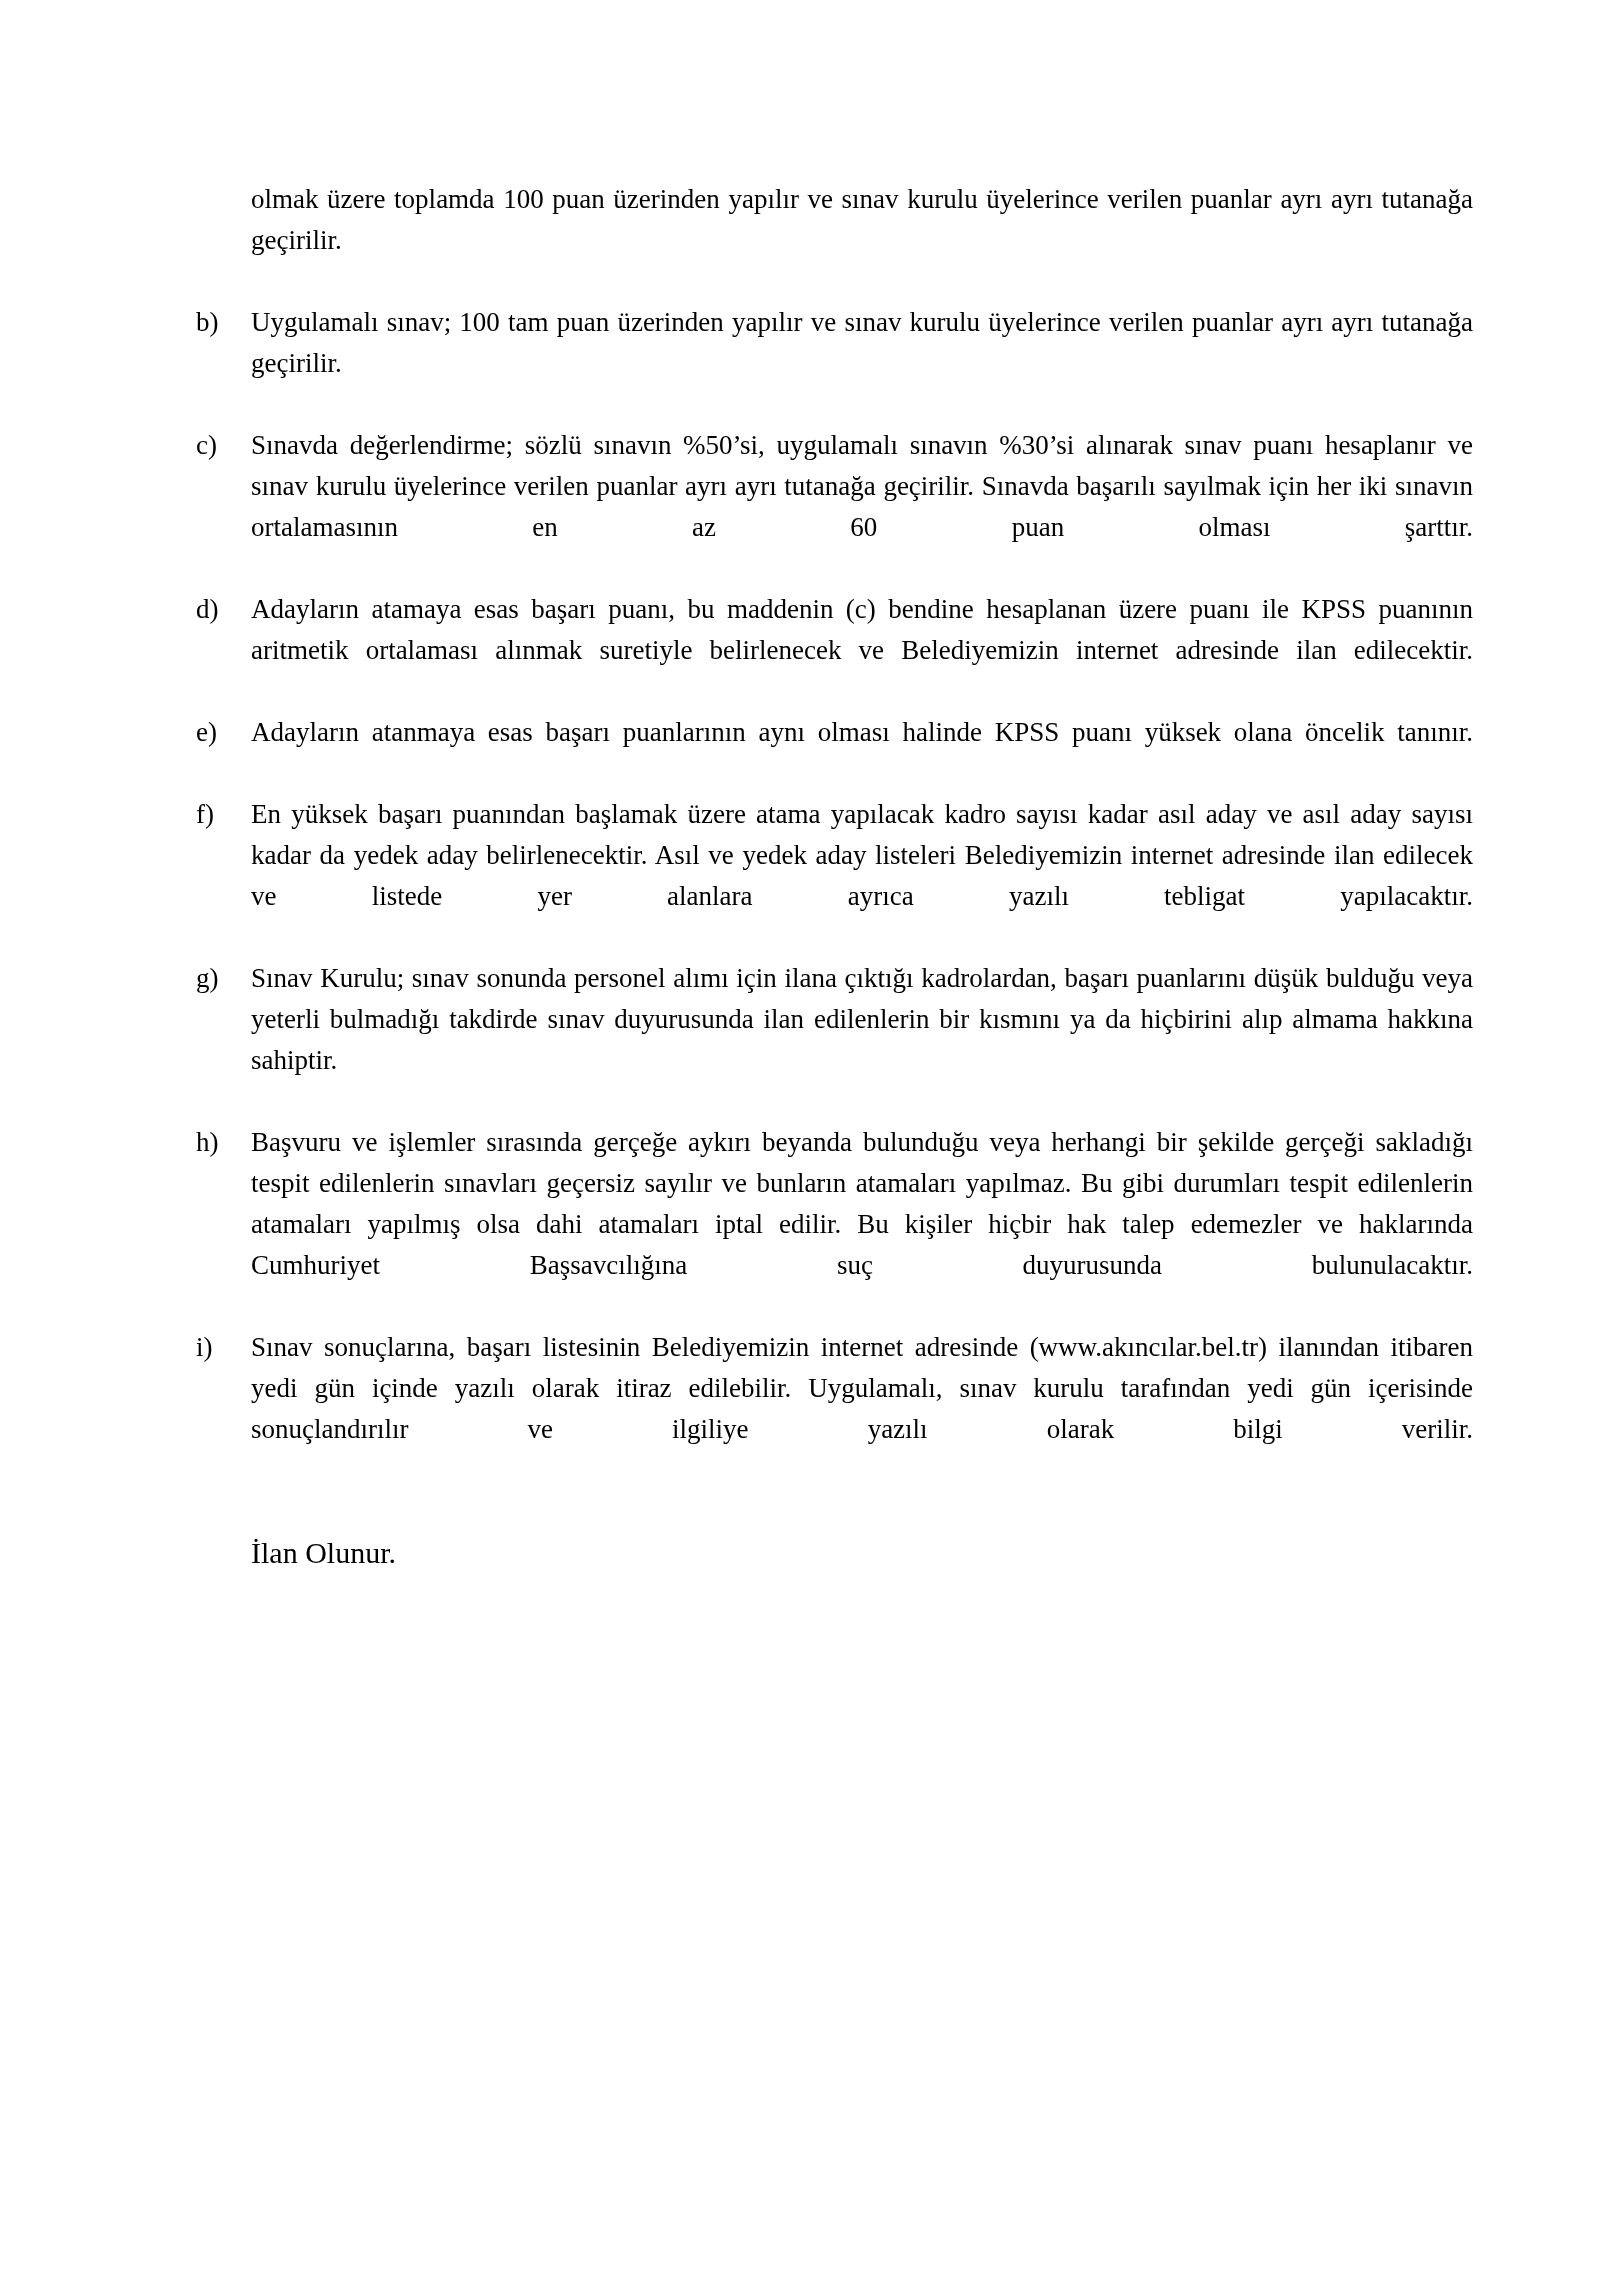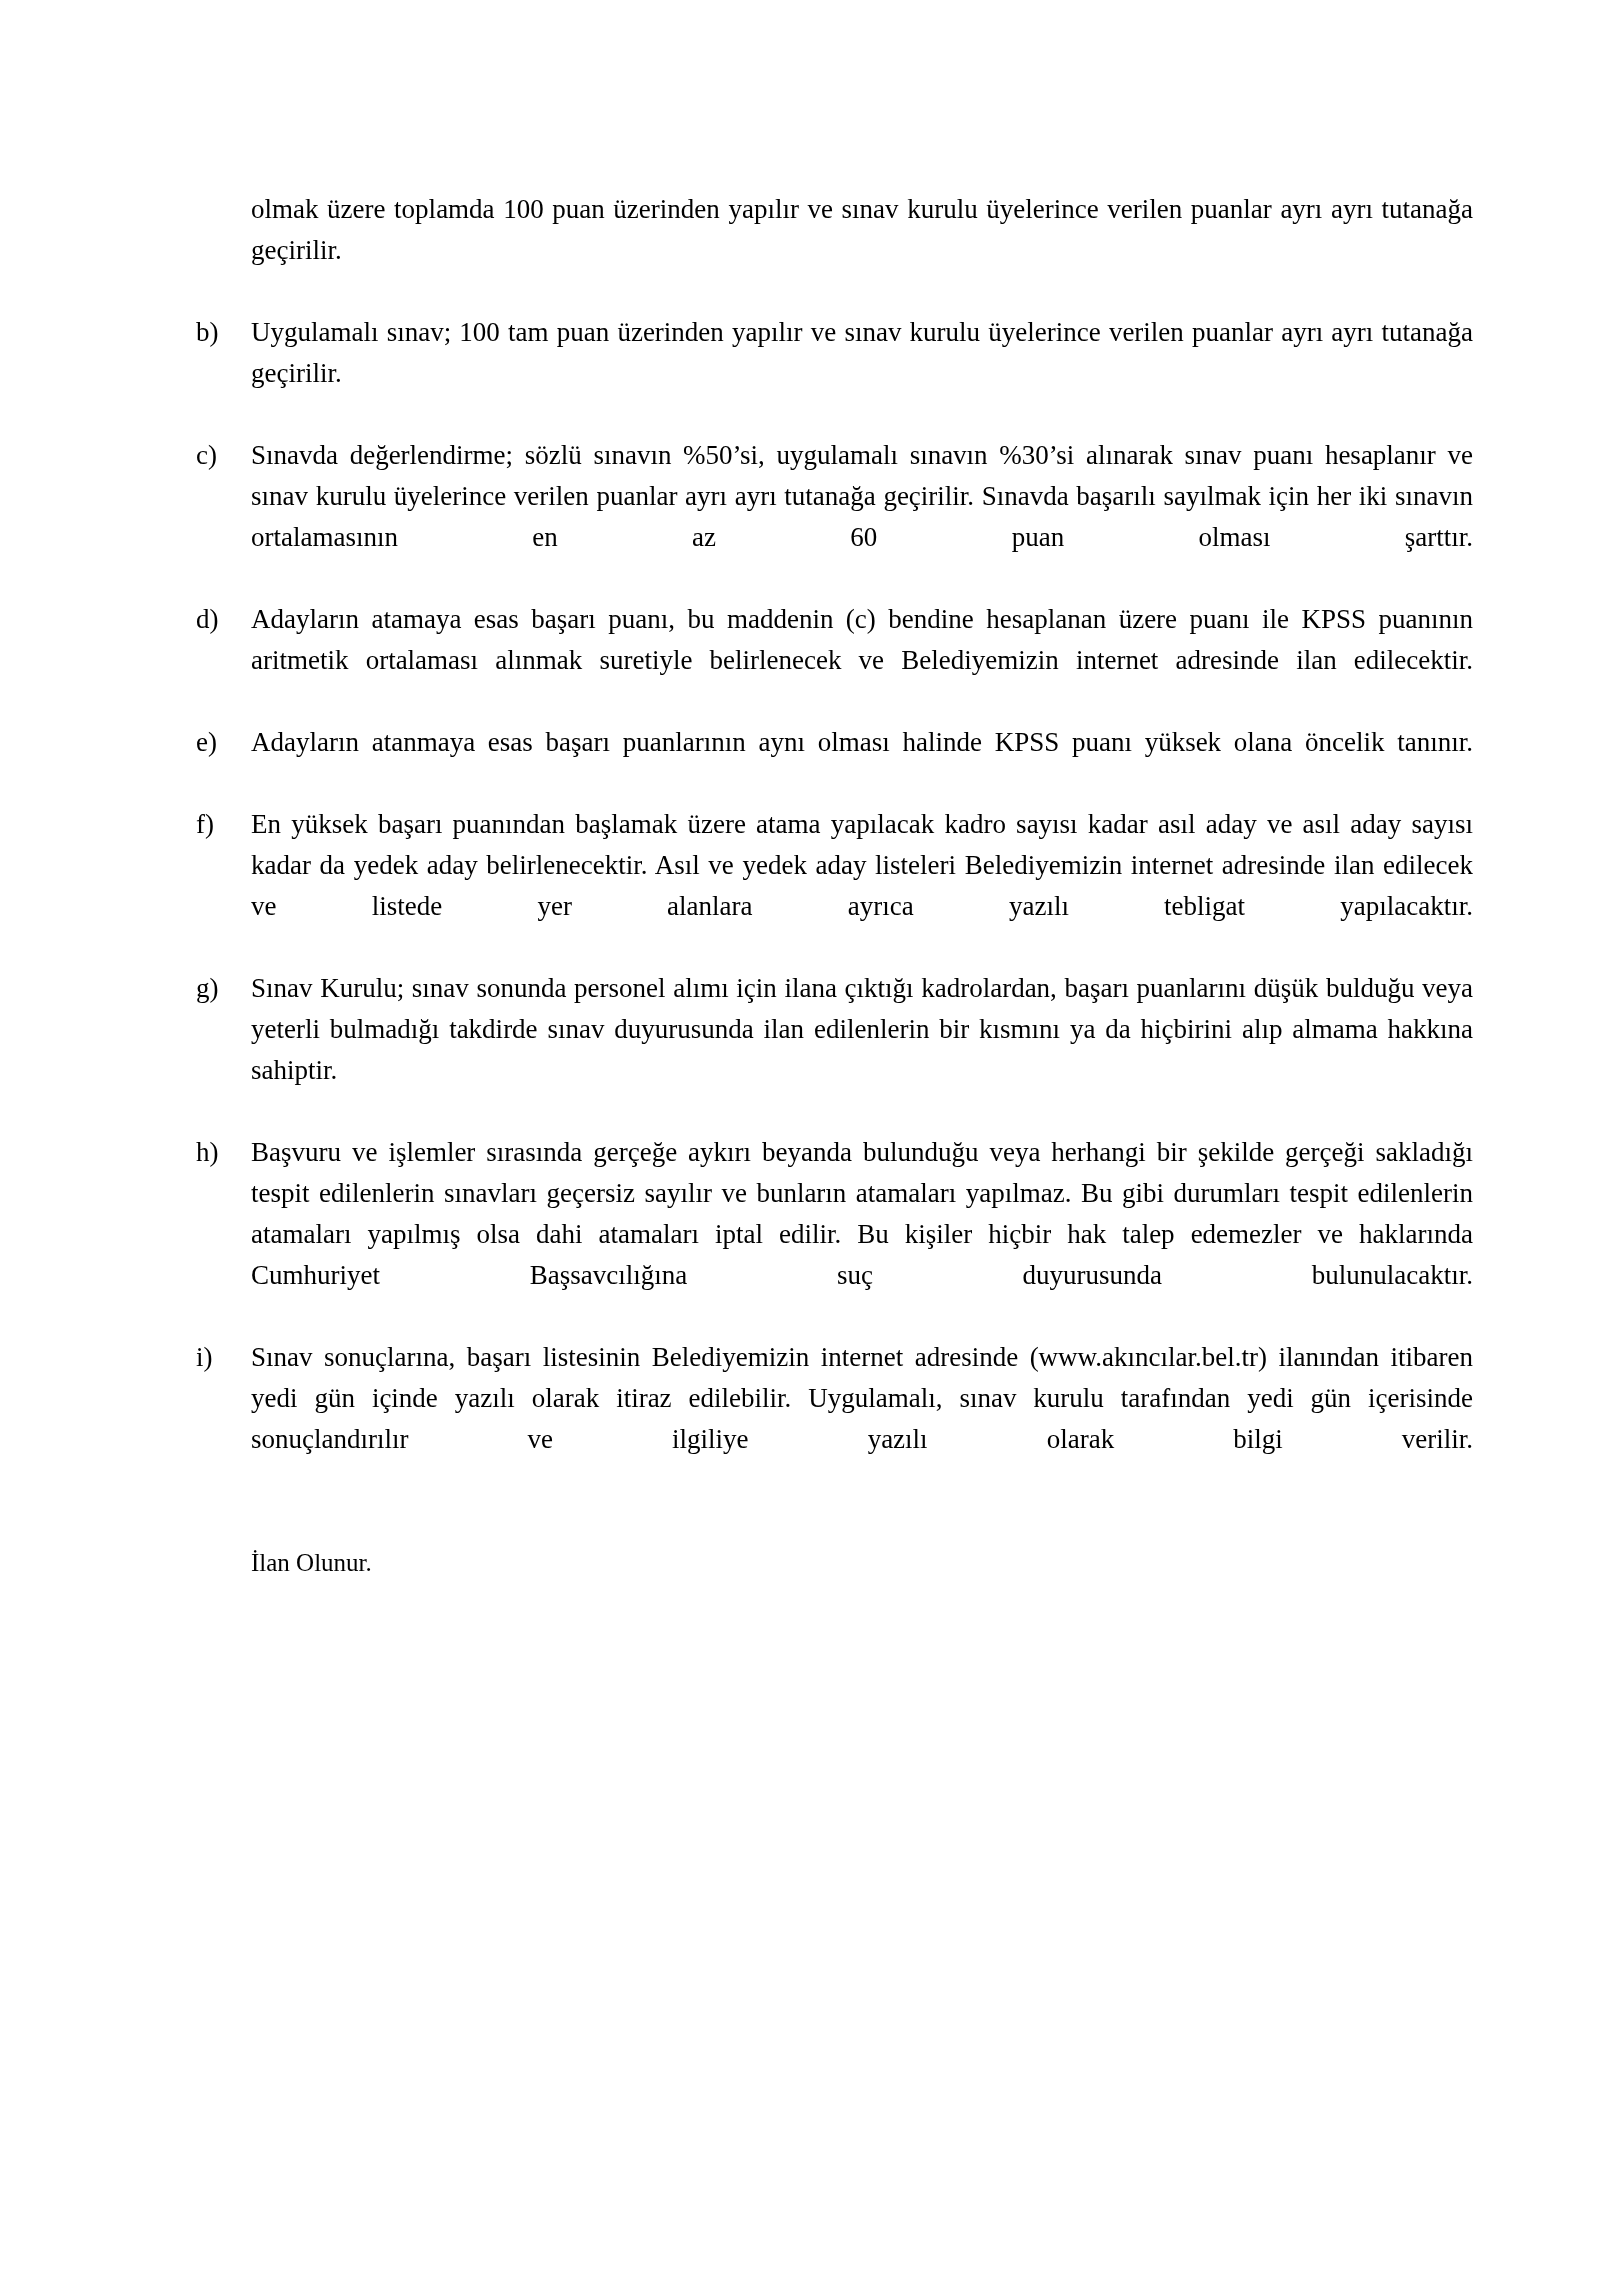--- a/index.html
+++ b/index.html
@@ -17,21 +17,21 @@
     margin: 0 auto;
     overflow: hidden;
     font-family: "Liberation Serif", "DejaVu Serif", serif;
     color: #000000;
     box-sizing: border-box;
   }
 
   .content {
     position: absolute;
     left: 196px;
-    top: 189px;
+    top: 179px;
     width: 1277px;
   }
 
   
   .para {
     font-size: 27px;
     line-height: 41px;
     text-align: justify;
     text-justify: inter-word;
     margin: 0;
@@ -75,21 +75,21 @@
   .list-item .item-text::after,
   .para::after {
     content: "";
     display: inline-block;
     width: 100%;
   }
 
   .closing {
     margin-top: 41px;
     padding-left: 55px;
-    font-size: 25px;
+    font-size: 30px;
     line-height: 41px;
     text-align: left;
   }
 
   .signature {
     margin-top: 44px;
     padding-right: 64px;
     font-size: 27px;
     line-height: 41px;
     font-weight: bold;

